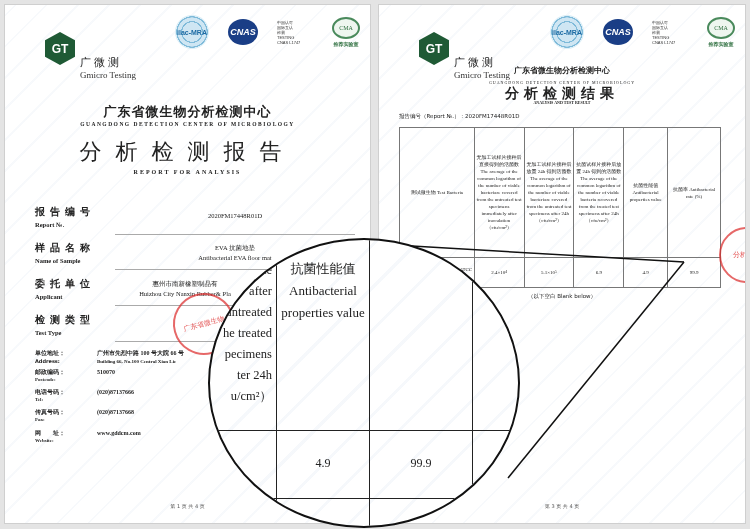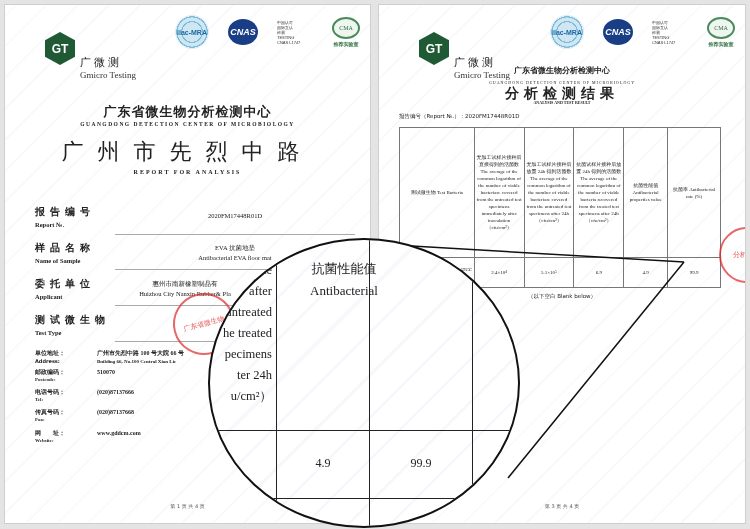--- a/index.html
+++ b/index.html
@@ -62,21 +62,21 @@
         <div>CNAS L1747</div>
     </div>
     <div class="cmalogo">
       <div class="cma-ring">CMA</div>
       <div class="cma-lbl">推荐实验室</div>
     </div>
   </div>
 
   <div class="center cn-title" style="top:98px;font-size:13px;font-weight:bold;letter-spacing:1px;">广东省微生物分析检测中心</div>
   <div class="center" style="top:116px;font-size:5.5px;font-weight:bold;letter-spacing:1.5px;">GUANGDONG DETECTION CENTER OF MICROBIOLOGY</div>
-  <div class="center cn-title" style="top:132px;font-size:22px;letter-spacing:14px;">广州市先烈中路</div>
+  <div class="center cn-title" style="top:132px;font-size:22px;letter-spacing:14px;">分析检测报告</div>
   <div class="center" style="top:164px;font-size:6px;font-weight:bold;letter-spacing:2px;">REPORT FOR ANALYSIS</div>
 
   <div class="fld" style="top:200px;">
     <div class="cn">报告编号</div>
       <div class="en">Report №.</div>
   </div>
   <div class="fval" style="top:206px;">2020FM17448R01D</div>
   <div class="hr" style="top:229px;"></div>
 
   <div class="fld" style="top:236px;">
@@ -93,21 +93,21 @@
     <div class="cn">委托单位</div>
       <div class="en">Applicant</div>
   </div>
   <div class="fval" style="top:274px;left:80px;width:200px;">
     <div>惠州市南新橡塑制品有</div>
       <div>Huizhou City Nanxin Rubber&amp; Pla</div>
   </div>
   <div class="hr" style="top:300px;"></div>
 
   <div class="fld" style="top:308px;">
-    <div class="cn">测试微生物</div>
+    <div class="cn">检测类型</div>
       <div class="en">Test Type</div>
   </div>
   <div class="hr" style="top:336px;"></div>
 
   <div class="stamp" style="left:168px;top:288px;width:62px;height:62px;transform:rotate(-15deg);">广东省微生物</div>
 
   <div class="addr" style="top:344px;">
     <span class="k">单位地址：</span><span>广州市先烈中路 100 号大院 66 号</span>
     <span class="sub"><span class="k">Address:</span><span>Building 66, No.100 Central Xian Lie</span></span>
   </div>
@@ -202,19 +202,20 @@
       <div>pecimens</div>
       <div>ter 24h</div>
       <div>u/cm²）</div>
   </div>
   <div class="vline" style="left:66px;top:0;height:290px;"></div>
   <div class="vline" style="left:159px;top:0;height:290px;"></div>
   <div class="vline" style="left:262px;top:0;height:290px;"></div>
   <div class="hline" style="left:0;top:190px;width:312px;"></div>
   <div class="hline" style="left:0;top:258px;width:312px;"></div>
 
-  <div class="mcol" style="left:67px;top:18px;width:92px;margin-left:21px;">
+  <div class="mcol" style="left:67px;top:18px;width:92px;">
     <div class="cn-title">抗菌性能值</div>
     <div>Antibacterial</div>
+    <div>properties value</div>
   </div>
   <div class="mcol" style="left:67px;top:212px;width:92px;font-size:12px;">4.9</div>
   <div class="mcol" style="left:160px;top:212px;width:102px;font-size:12px;">99.9</div>
 </div>
 
 </body></html>

